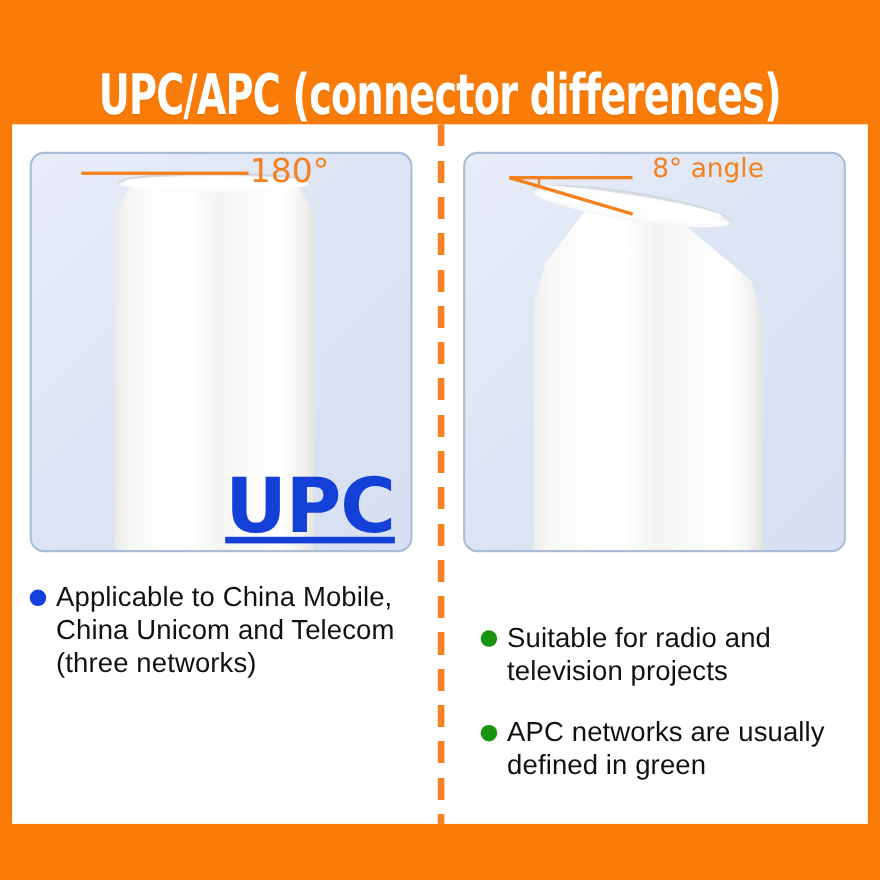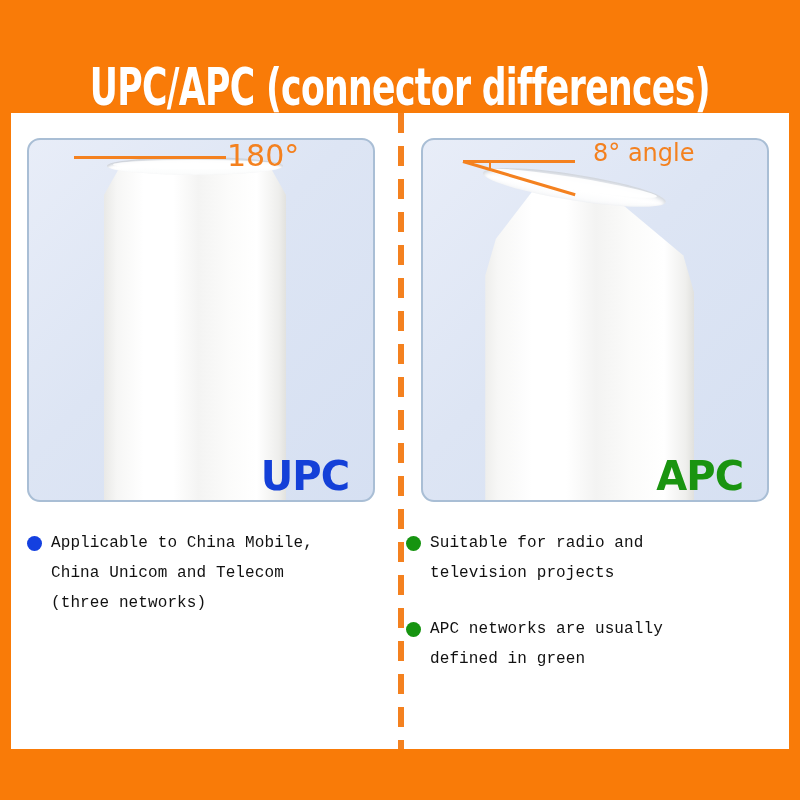--- a/index.html
+++ b/index.html
@@ -137,50 +137,51 @@
     width:2px;height:10px;background:#f4811f;
   }
   .ann-8-text{
     position:absolute;left:170px;top:-4px;
     color:#f4811f;font-size:24px;line-height:34px;
     font-family:"DejaVu Sans", sans-serif;white-space:nowrap;
   }
 
   
   .card-label{
-    position:absolute;right:24px;bottom:4px;
-    font-size:40px;font-weight:bold;line-height:1;
+    position:absolute;right:14px;bottom:4px;
+    font-size:69px;font-weight:bold;line-height:1;
     font-family:"DejaVu Sans", sans-serif;
     letter-spacing:-1px;
+    text-decoration:underline;
   }
   .label-upc{color:#1440d8;}
   .label-apc{color:#1a9410;}
 
   
   .bullets{
     position:absolute;top:415px;width:362px;
   }
   .bullets-left{left:16px;}
-  .bullets-right{left:6px;}
+  .bullets-right{left:37px;margin-top:37px;}
   .bullet-row{
     position:relative;
     display:flex;align-items:flex-start;
     margin-bottom:26px;
   }
   .dot{
     flex:0 0 auto;
     width:15px;height:15px;border-radius:50%;
     margin-top:8px;margin-right:9px;
   }
   .dot-blue{background:#1440e0;}
   .dot-green{background:#169410;}
   .bullet-text{
     color:#111111;
-    font-size:16px;line-height:30px;
-    font-family:Liberation Mono, monospace;
+    font-size:25px;line-height:30px;
+    font-family:Liberation Sans, sans-serif;
     letter-spacing:0.1px;
     white-space:pre-line;
   }
 </style>
 </head>
 <body>
 
 <div class="frame">
 
   <div class="title-bar">
@@ -225,21 +226,20 @@
         <div class="apc-body"></div>
         <div class="apc-top"></div>
         <div class="apc-top-hi"></div>
 
         <div class="ann-line-8-h"></div>
         <div class="ann-line-8-s"></div>
         <div class="ann-tick-8"></div>
         <div class="ann-8-text">8°
 angle</div>
 
-        <div class="card-label label-apc">APC</div>
       </div>
 
       <div class="bullets bullets-right">
 
         <div class="bullet-row">
           <span class="dot dot-green"></span>
           <span class="bullet-text">Suitable for radio and
 television projects</span>
         </div>
 

